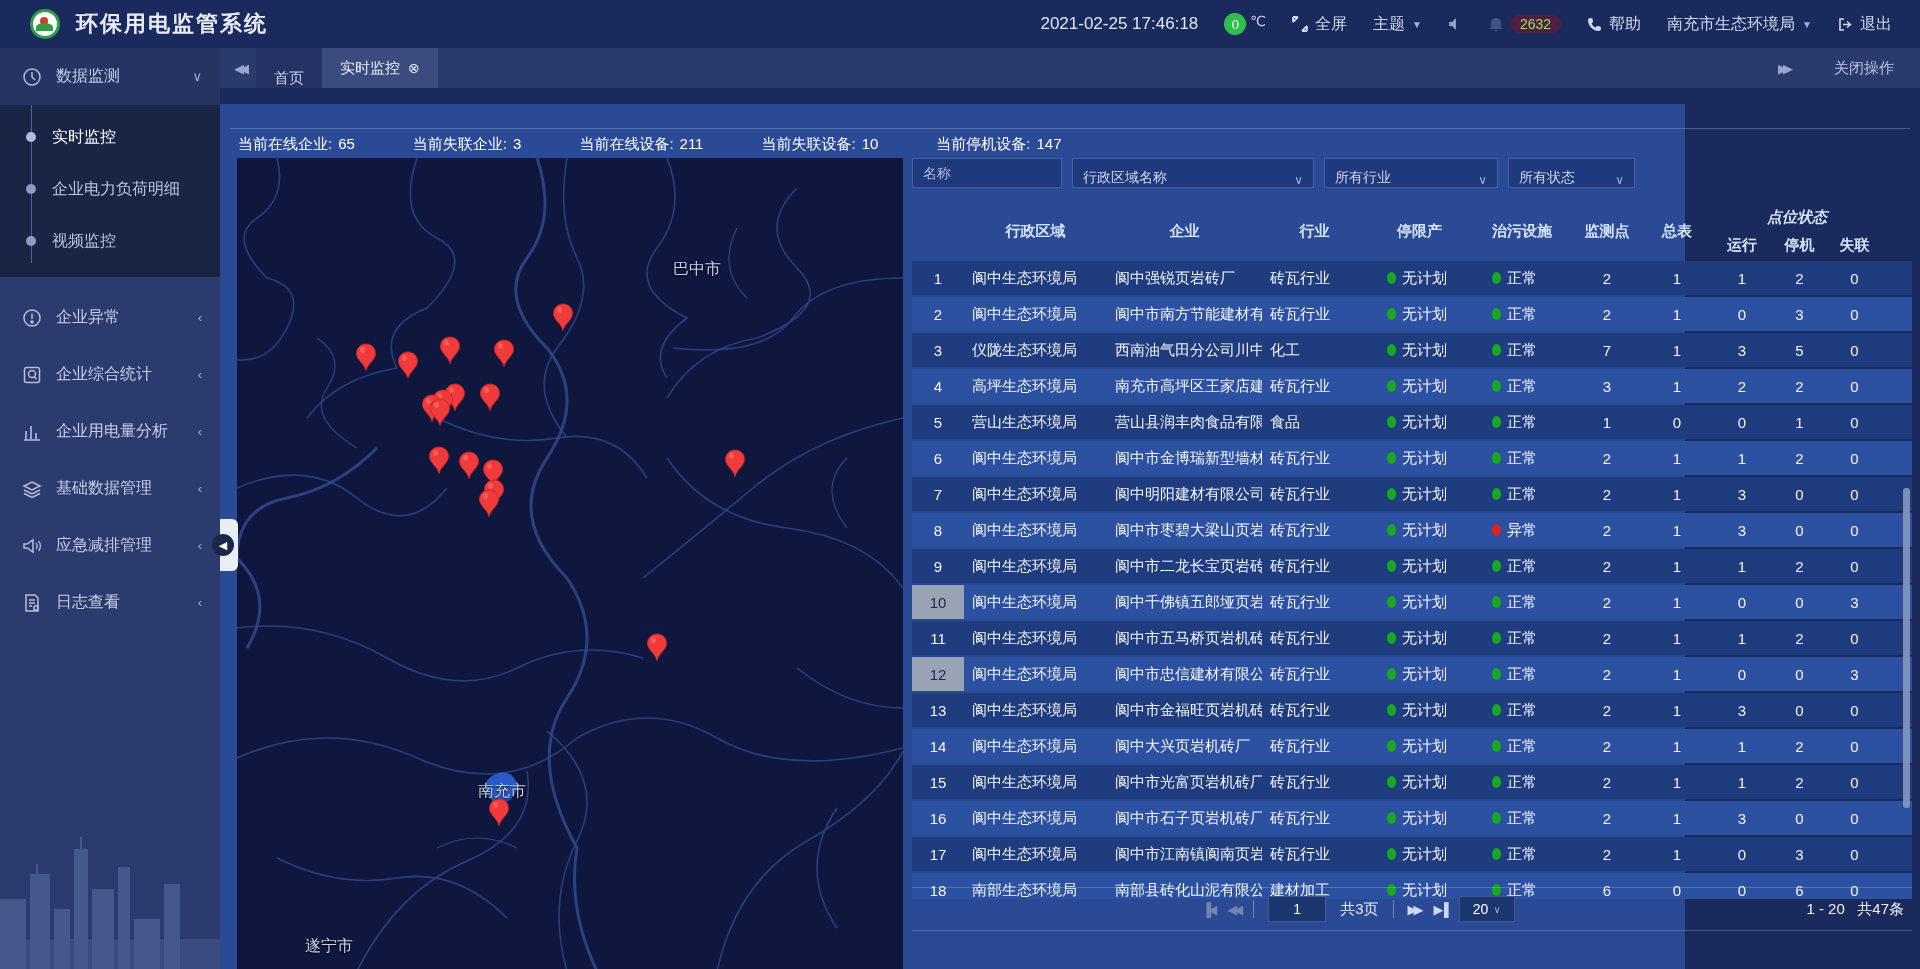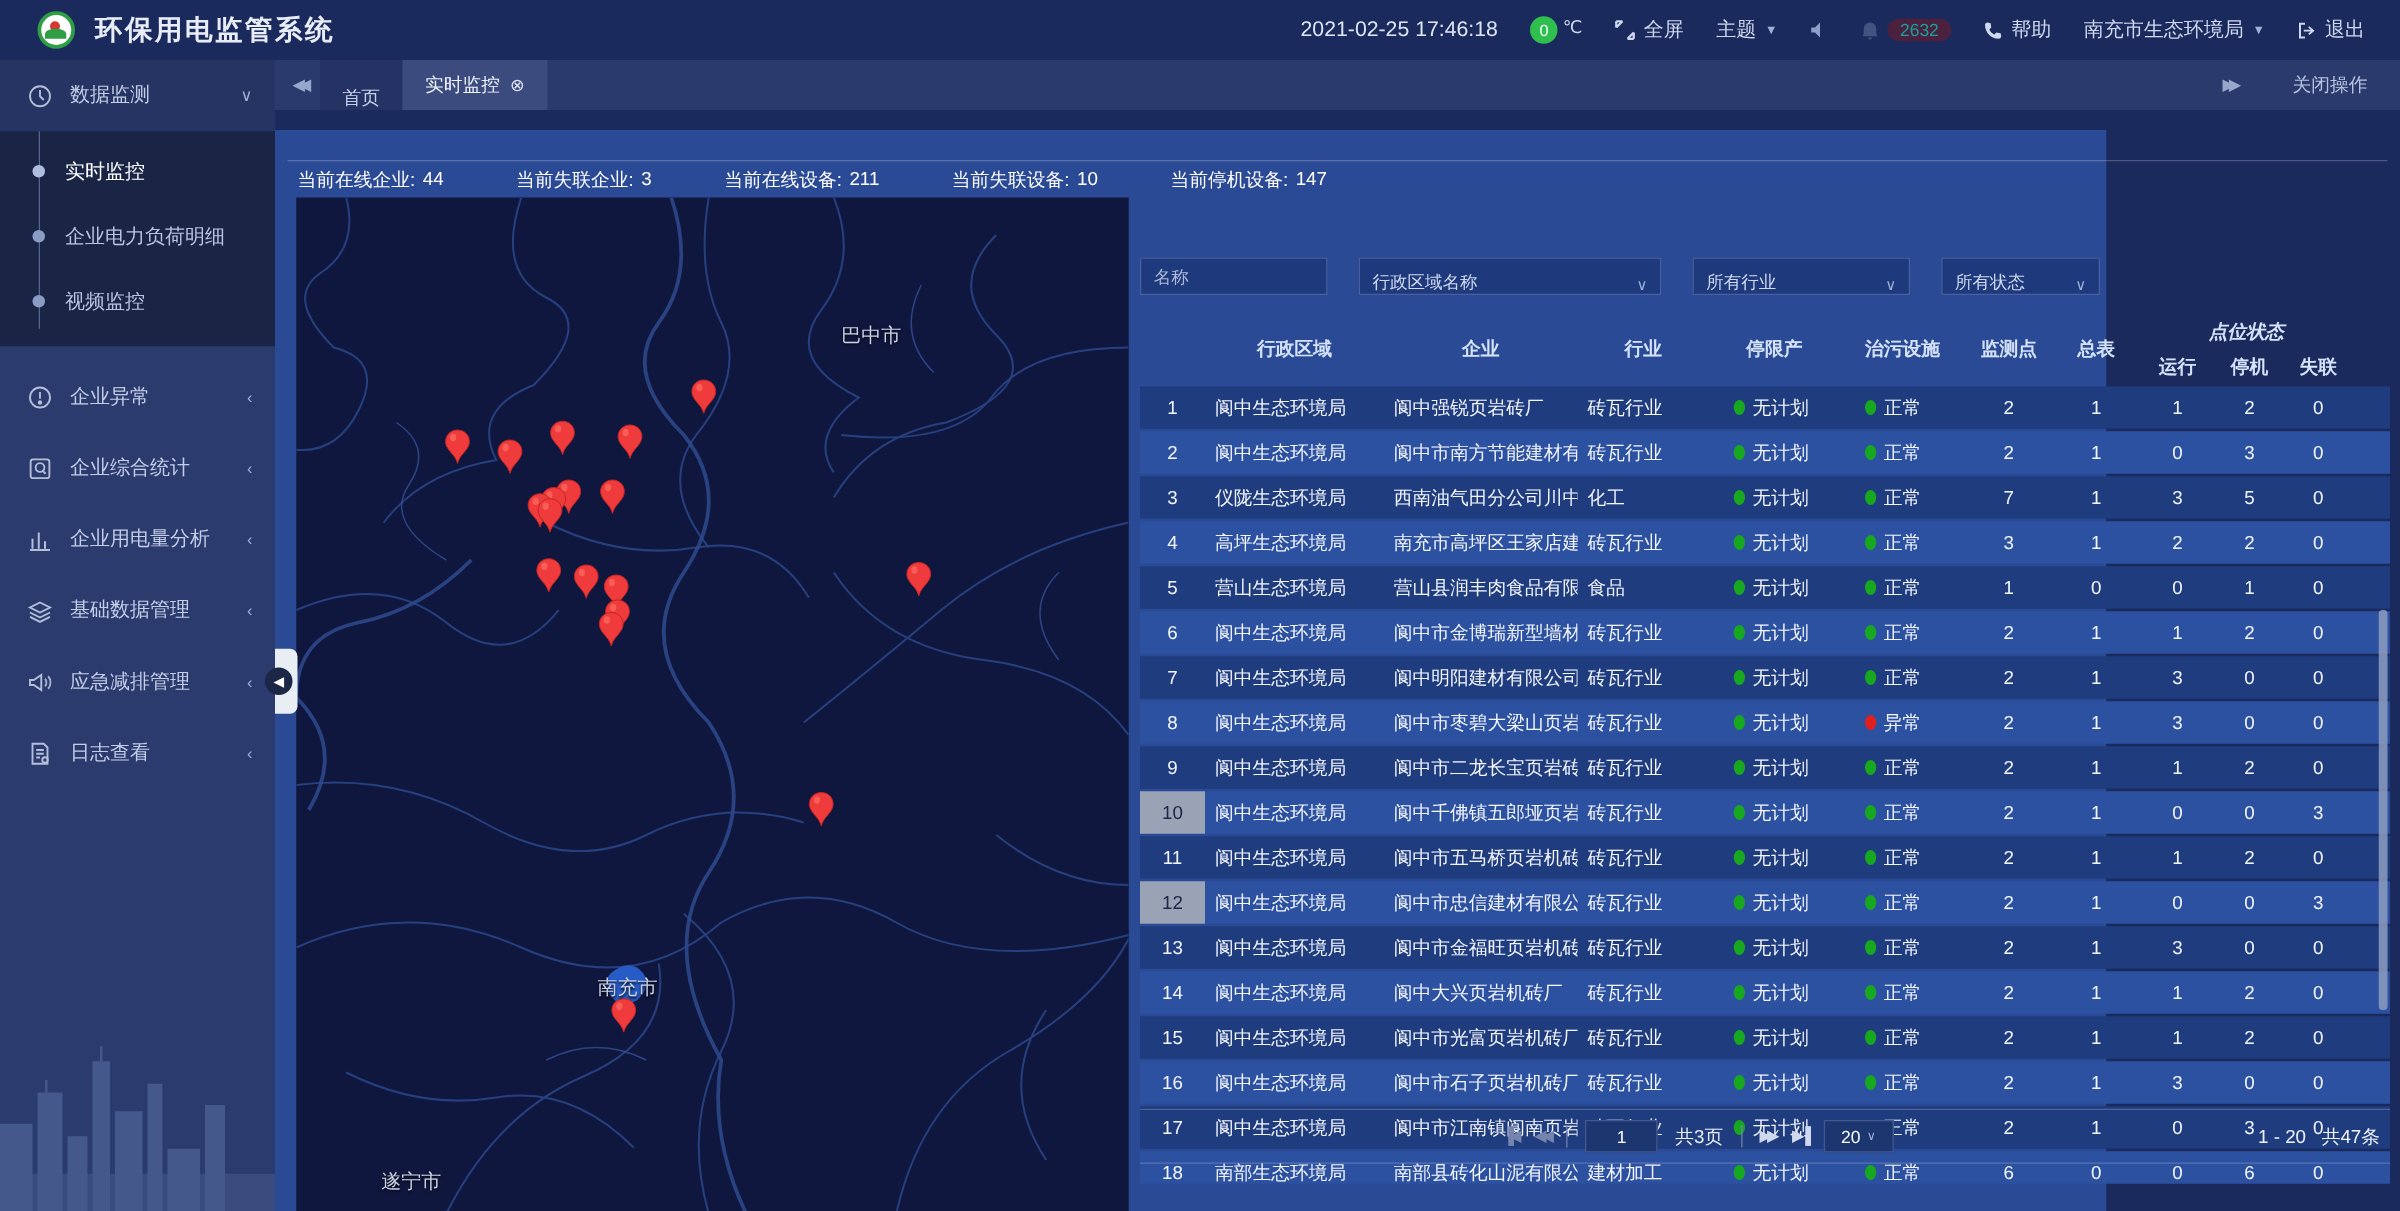--- a/index.html
+++ b/index.html
@@ -20,21 +20,21 @@
   .top-right { margin-left:auto; display:flex; align-items:center; gap:26px; padding-right:28px;
     font-size:16px; color:#cfd8ee; }
   .datetime { font-size:17px; color:#dfe6f5; }
   .temp { display:flex; align-items:flex-start; gap:4px; }
   .temp-badge { width:22px; height:22px; border-radius:50%; background:#2fbf4f; color:#fff;
     font-size:13px; display:flex; align-items:center; justify-content:center; }
   .temp-unit { font-size:14px; color:#cfd8ee; }
   .tb-item { display:flex; align-items:center; gap:7px; cursor:pointer; white-space:nowrap; }
   .tb-item svg { display:block; }
   .caret-down { font-size:10px; color:#9fb0d6; }
-  .badge-pill { background:#55203a; color:#14b8a6; border-radius:10px; padding:1px 10px;
+  .badge-pill { background:#55203a; color:#bef264; border-radius:10px; padding:1px 10px;
     font-size:14px; opacity:.85; }
 
   
   .sidebar { position:absolute; left:0; top:48px; width:220px; height:921px; background:#2c3b6d;
     color:#c3cde8; font-size:16px; overflow:hidden; }
   .side-item { height:57px; display:flex; align-items:center; padding:0 18px 0 22px; cursor:pointer; position:relative; }
   .side-item.first { background:#253462; }
   .side-item .s-icon { width:20px; height:20px; margin-right:14px; flex:0 0 auto; opacity:.9; }
   .side-item .arrow { margin-left:auto; font-size:13px; color:#9fb0d6; }
   .submenu { background:#1a2546; padding:6px 0 10px 0; position:relative; }
@@ -71,21 +71,21 @@
   .bottom-strip { position:absolute; left:0; bottom:0; width:1700px; height:9px; background:#22376e; }
 
   
   .map { position:absolute; left:17px; top:54px; width:666px; height:813px; background:#10173e; overflow:hidden; }
   .map svg.base { position:absolute; left:0; top:0; }
   .city-label { position:absolute; color:#c9d2e8; font-size:16px; transform:translate(-50%,-50%); text-shadow:0 1px 2px #000; }
   .pin { position:absolute; width:22px; height:30px; margin-left:-11px; margin-top:-30px; }
 
   
   .rpanel { position:absolute; left:692px; top:54px; width:1000px; height:813px; }
-  .filters { display:flex; gap:25px; height:30px;margin-top:48px; }
+  .filters { display:flex; gap:10px; height:30px; }
   .f-input { width:150px; height:30px; background:#1e3a7c; border:1px solid #4a5f9f; color:#cfd8ee;
     font-size:14px; padding:0 10px; outline:none; }
   .f-input::placeholder { color:#aeb9d8; }
   .f-select { height:30px; background:#1e3a7c; border:1px solid #4a5f9f; color:#cfd8ee; font-size:14px;
     display:flex; align-items:flex-end; justify-content:space-between; padding:0 10px; cursor:pointer; }
   .f-select .v { font-size:12px; color:#9fb0d6; }
   .w-region { width:242px; } .w-ind { width:174px; } .w-status { width:127px; }
 
   .grid-head, .row { display:grid;
     grid-template-columns:52px 143px 155px 105px 105px 100px 70px 70px 60px 55px 55px; }
@@ -313,21 +313,21 @@
       <span class="tab-nav-ico">▶▶</span>
       <span>关闭操作</span>
     </div>
   </div>
 
   <div class="content">
 
     <div class="statsbar">
       <span class="stat">
           <span>当前在线企业:</span>
-          <span>44</span>
+          <span>65</span>
         </span>
       <span class="stat">
           <span>当前失联企业:</span>
           <span>3</span>
         </span>
       <span class="stat">
           <span>当前在线设备:</span>
           <span>211</span>
         </span>
       <span class="stat">

